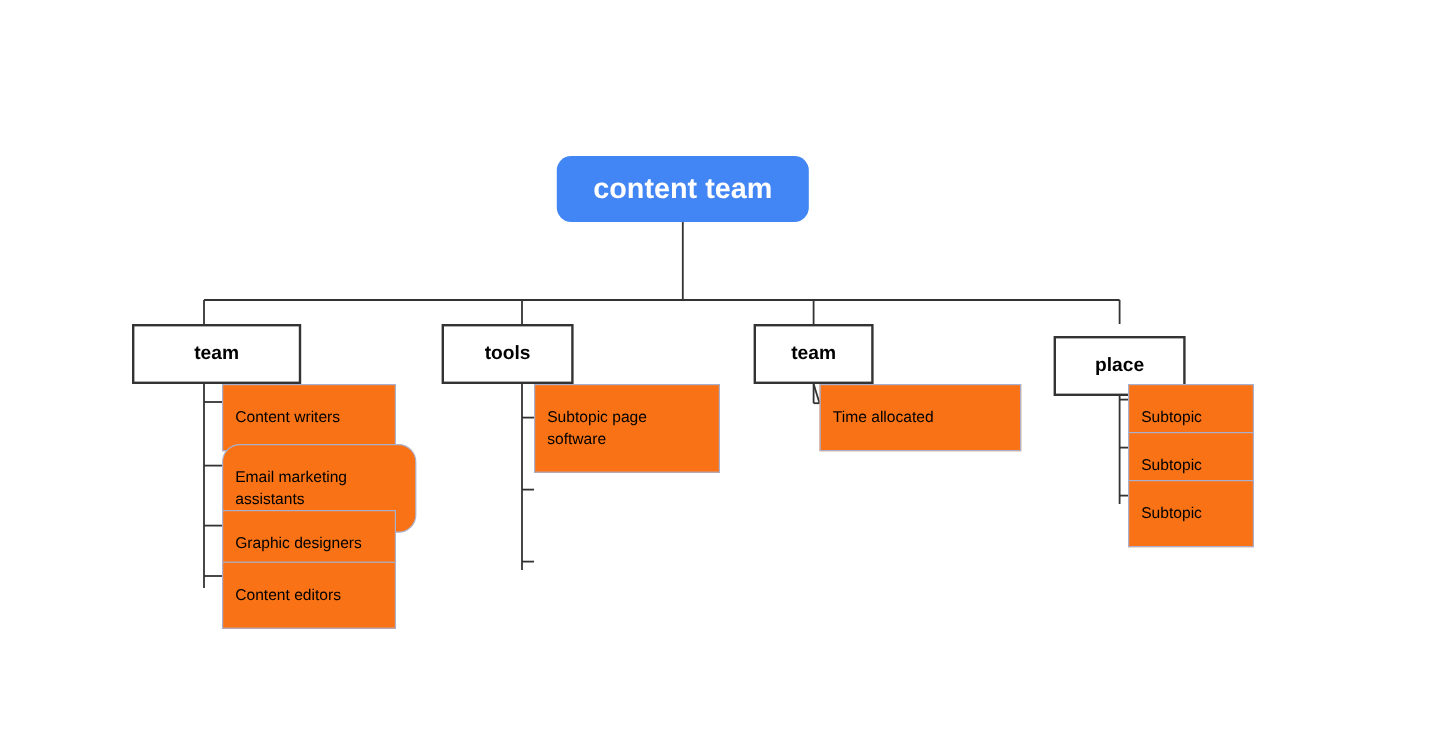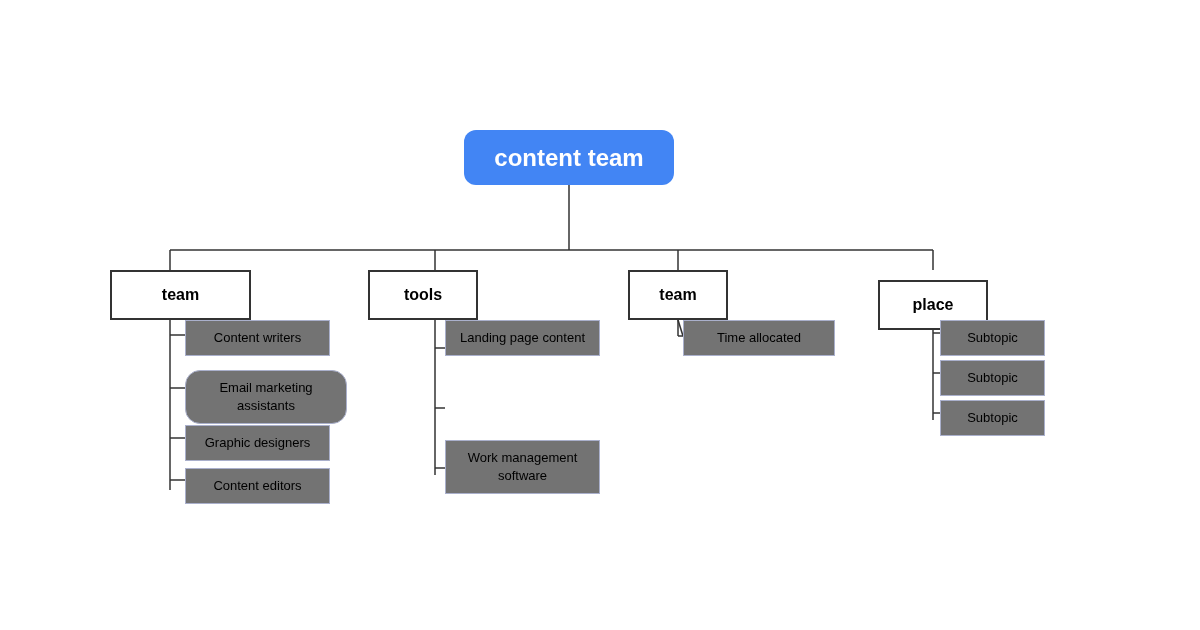--- a/index.html
+++ b/index.html
@@ -53,24 +53,24 @@
       justify-content: center;
       font-size: 16px;
       font-weight: bold;
       text-align: center;
       padding: 8px 12px;
     }
 
     .leaf-node {
       position: absolute;
       border: 1.5px solid #aab0cc;
-      background: #737373;
+      background: #f97316;
       font-size: 13px;
-      text-align: center;
-      padding: 8px 10px;
+      text-align: left;
+      padding: 18px 10px;
       line-height: 1.4;
     }
 
     
     .team-branch {
       top: 270px;
       left: 110px;
       width: 141px;
       height: 50px;
     }
@@ -101,21 +101,21 @@
     .team-leaf-2 { top: 370px; left: 185px; width: 162px; border-radius: 15px; }
     .team-leaf-3 { top: 425px; left: 185px; width: 145px; }
     .team-leaf-4 { top: 468px; left: 185px; width: 145px; }
 
     
     .tools-leaf-1 { top: 320px; left: 445px; width: 155px; }
     .tools-leaf-2 { top: 380px; left: 445px; width: 155px; }
     .tools-leaf-3 { top: 440px; left: 445px; width: 155px; }
 
     
-    .time-leaf-1 { top: 320px; left: 683px; width: 152px; }
+    .time-leaf-1 { top: 320px; left: 683px; width: 168px; }
 
     
     .place-leaf-1 { top: 320px; left: 940px; width: 105px; }
     .place-leaf-2 { top: 360px; left: 940px; width: 105px; }
     .place-leaf-3 { top: 400px; left: 940px; width: 105px; }
   </style>
 </head>
 <body>
 
 <div class="diagram">
@@ -180,24 +180,21 @@
     <span>Email marketing assistants</span>
   </div>
   <div class="leaf-node team-leaf-3">
     <span>Graphic designers</span>
   </div>
   <div class="leaf-node team-leaf-4">
     <span>Content editors</span>
   </div>
 
   <div class="leaf-node tools-leaf-1">
-    <span>Landing page content</span>
-  </div>
-  <div class="leaf-node tools-leaf-3">
-    <span>Work management software</span>
+    <span>Subtopic page software</span>
   </div>
 
   <div class="leaf-node time-leaf-1">
     <span>Time allocated</span>
   </div>
 
   <div class="leaf-node place-leaf-1">
     <span>Subtopic</span>
   </div>
   <div class="leaf-node place-leaf-2">

